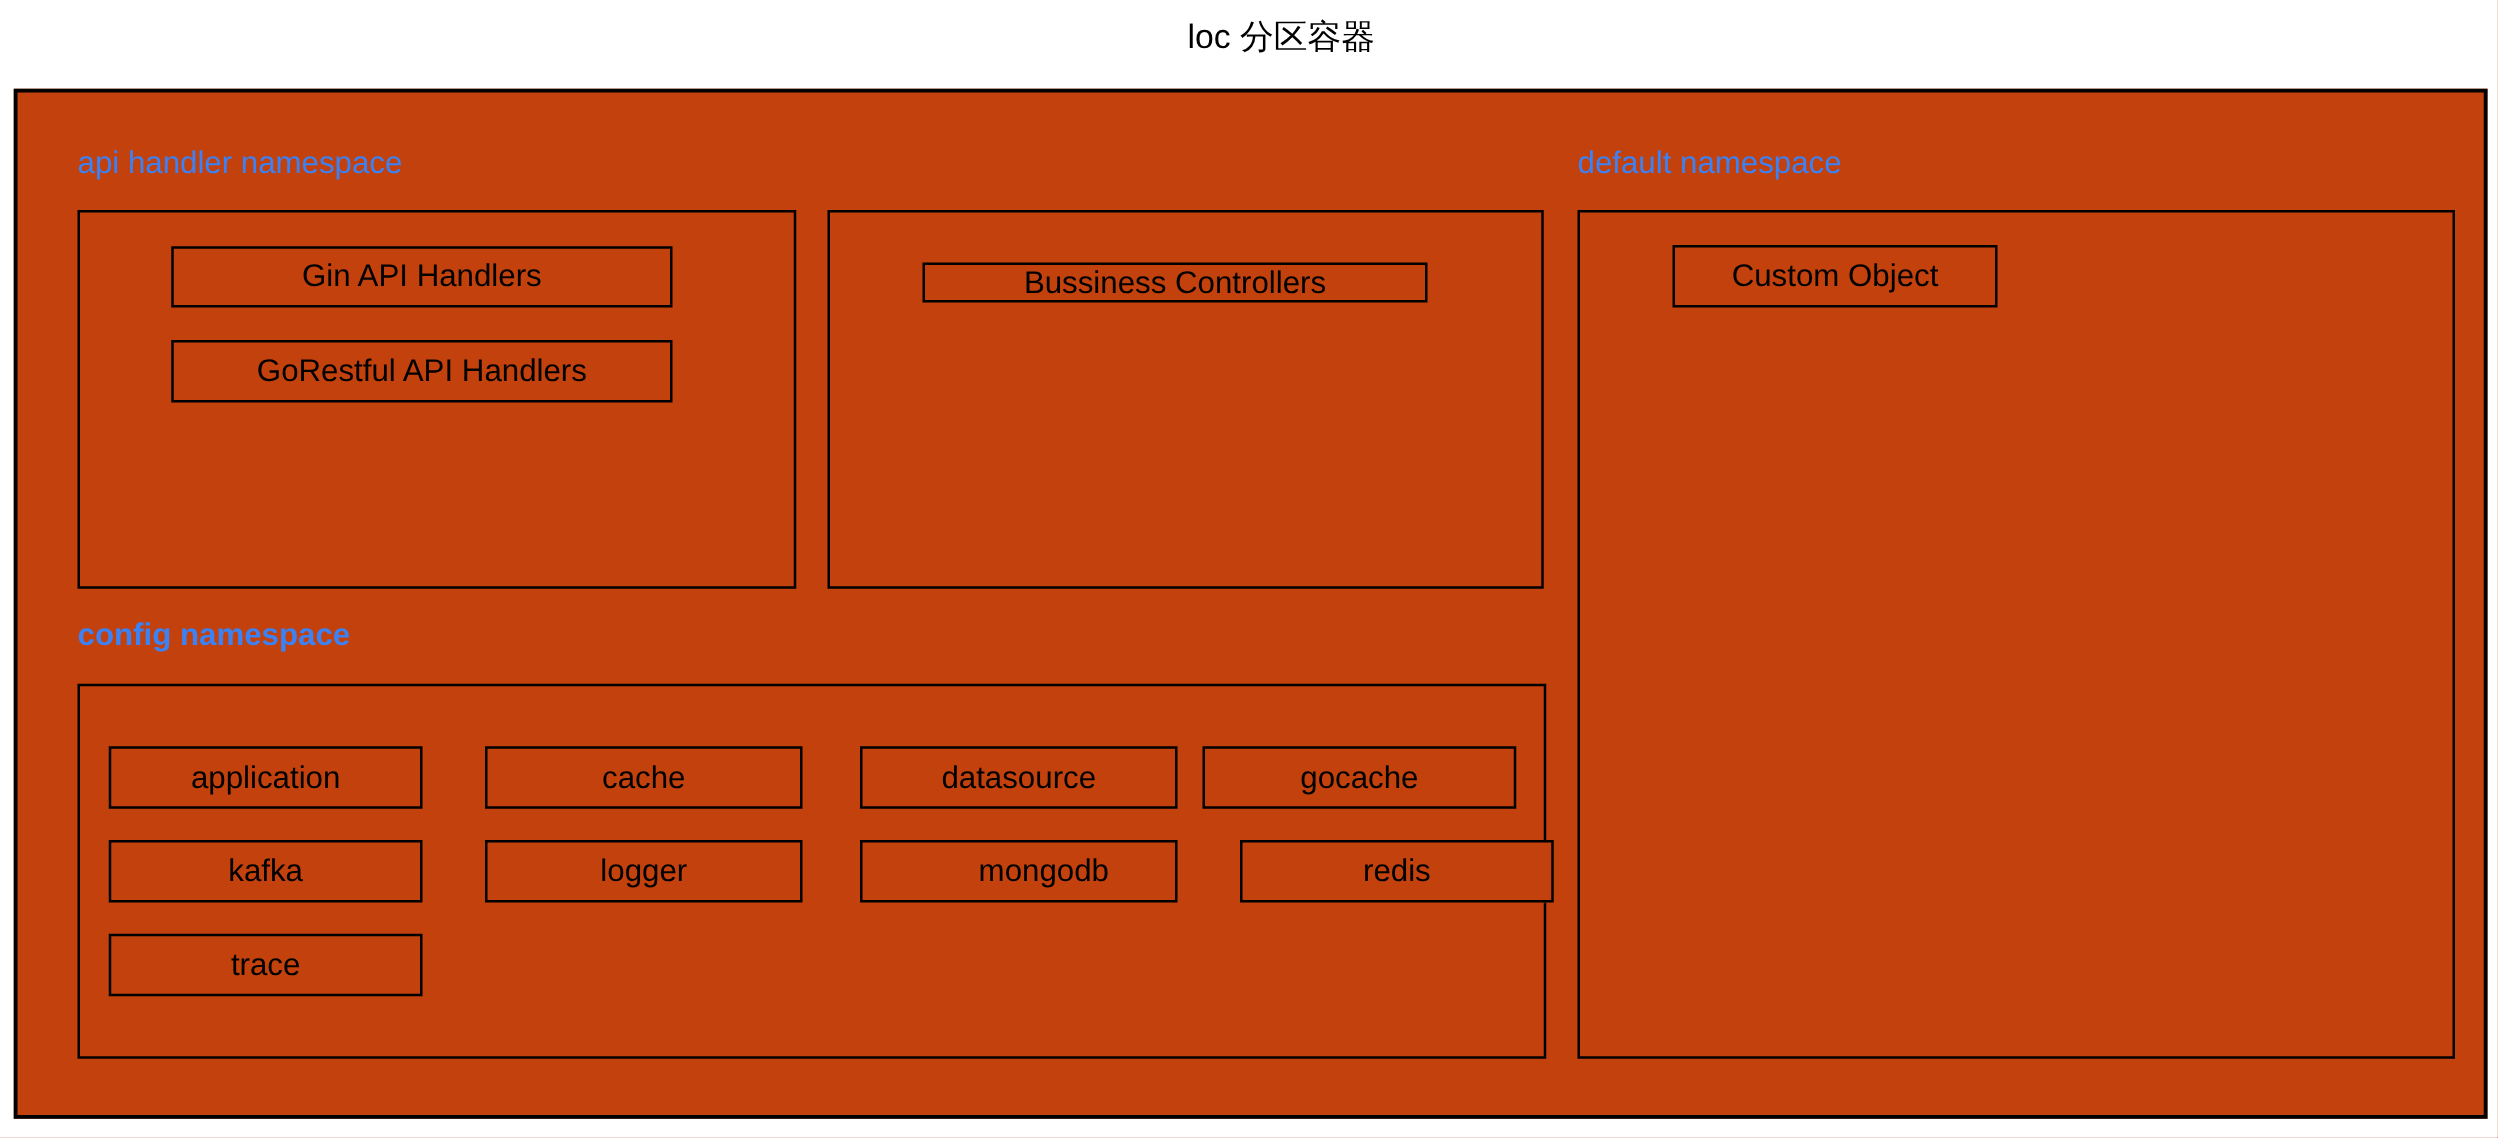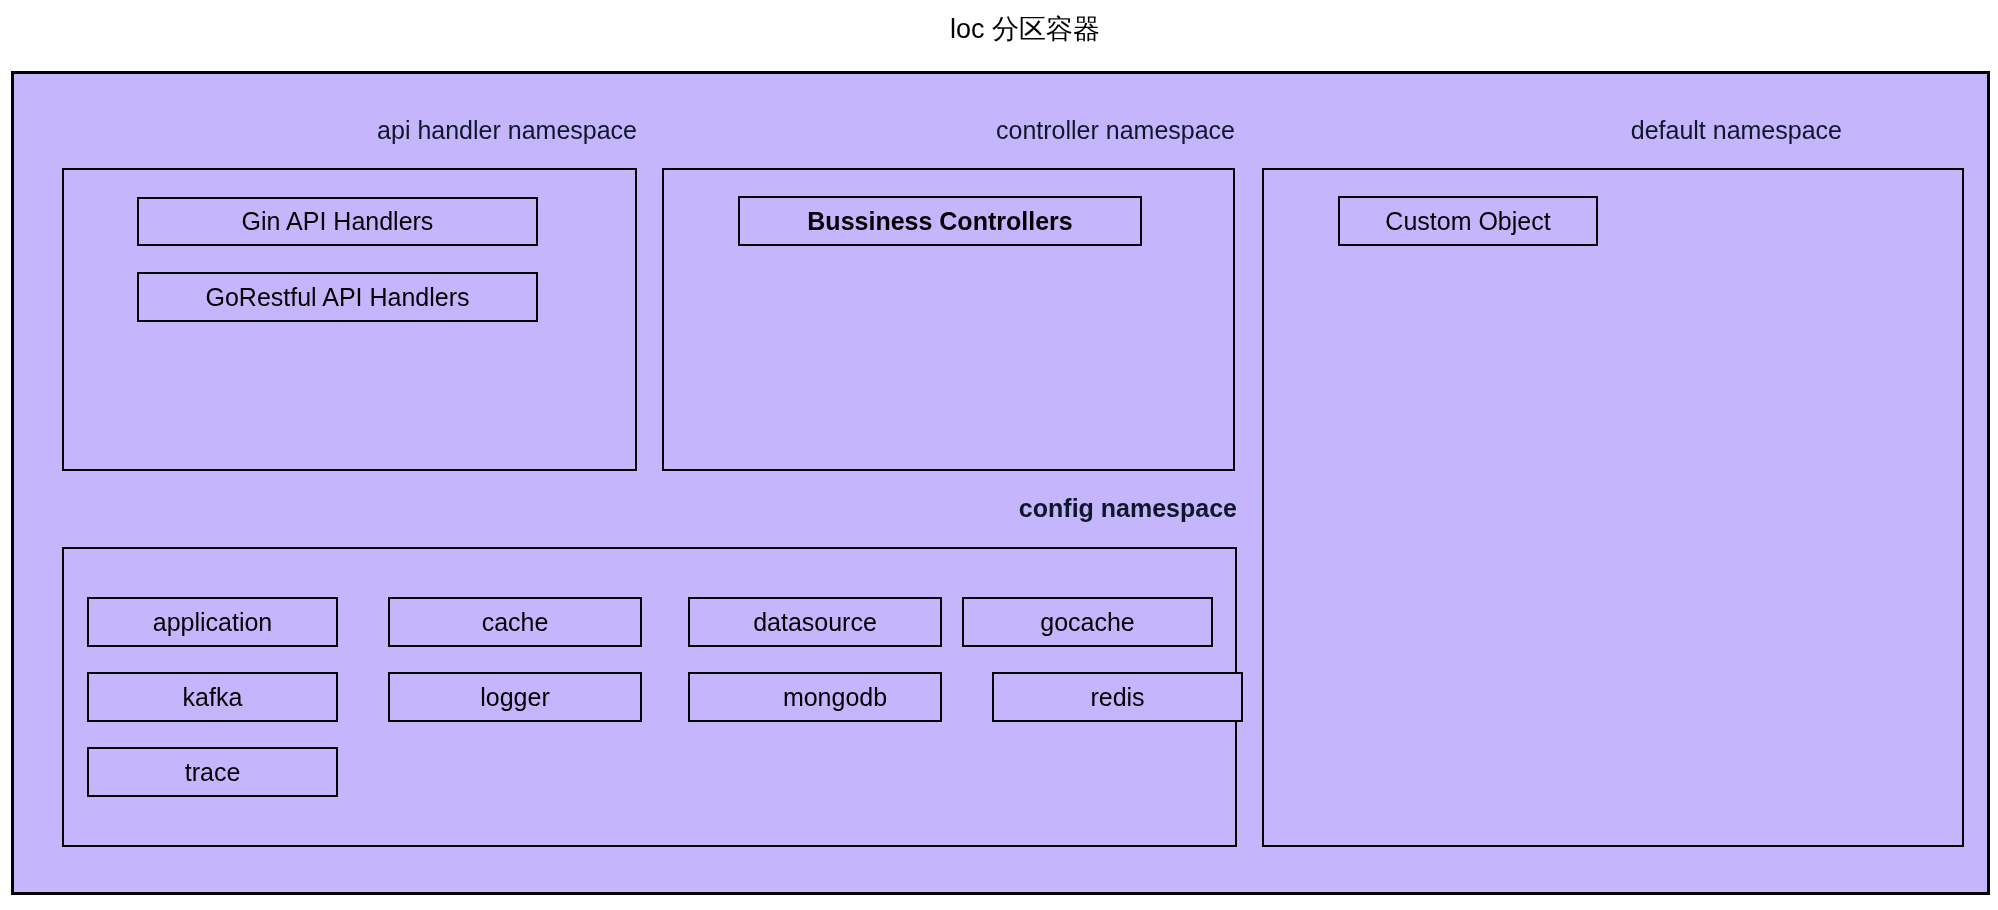--- a/index.html
+++ b/index.html
@@ -22,29 +22,29 @@
     left: 0;
     width: 1998px;
     text-align: center;
     font-size: 27px;
     line-height: 34px;
     color: #000000;
     padding-left: 26px;
   }
   .ns-label {
     position: absolute;
-    text-align: right;
+    text-align: left;
     font-size: 25px;
     line-height: 36px;
-    color: #0f172a;
+    color: #3b82f6;
     white-space: nowrap;
   }
   .box {
     position: absolute;
-    background: #c4b5fd;
+    background: #c2410c;
     border: 2px solid #000000;
     box-sizing: border-box;
   }
   .outer-box {
     border-width: 3px;
   }
   .item-box {
     display: flex;
     align-items: center;
     justify-content: center;
@@ -63,21 +63,21 @@
 
   
   .ns-api         { left: 62px;   top: 168px; width: 575px;  height: 303px; }
   .ns-controller  { left: 662px;  top: 168px; width: 573px;  height: 303px; }
   .ns-default     { left: 1262px; top: 168px; width: 702px;  height: 679px; }
   .ns-config      { left: 62px;   top: 547px; width: 1175px; height: 300px; }
 
   
   .it-gin         { left: 137px;  top: 197px; width: 401px; height: 49px; }
   .it-gorestful   { left: 137px;  top: 272px; width: 401px; height: 50px; }
-  .it-bussiness   { left: 738px;  top: 196px; width: 404px; height: 50px; font-weight: bold; }
+  .it-bussiness   { left: 738px;  top: 210px; width: 404px; height: 32px; }
   .it-custom      { left: 1338px; top: 196px; width: 260px; height: 50px; }
 
   .it-application { left: 87px;  top: 597px; width: 251px; height: 50px; }
   .it-cache       { left: 388px; top: 597px; width: 254px; height: 50px; }
   .it-datasource  { left: 688px; top: 597px; width: 254px; height: 50px; }
   .it-gocache     { left: 962px; top: 597px; width: 251px; height: 50px; }
 
   .it-kafka       { left: 87px;  top: 672px; width: 251px; height: 50px; }
   .it-logger      { left: 388px; top: 672px; width: 254px; height: 50px; }
   .it-mongodb     { left: 688px; top: 672px; width: 254px; height: 50px; padding-left: 40px; }
@@ -88,21 +88,20 @@
 </head>
 <body>
 
 <div class="canvas">
 
   <div class="diagram-title">loc 分区容器</div>
 
   <div class="box outer-box"></div>
 
   <div class="ns-label lbl-api">api handler namespace</div>
-  <div class="ns-label lbl-controller">controller namespace</div>
   <div class="ns-label lbl-default">default namespace</div>
   <div class="ns-label lbl-config">config namespace</div>
 
   <div class="box ns-api"></div>
   <div class="box ns-controller"></div>
   <div class="box ns-default"></div>
   <div class="box ns-config"></div>
 
   <div class="box item-box it-gin">Gin API Handlers</div>
   <div class="box item-box it-gorestful">GoRestful API Handlers</div>

